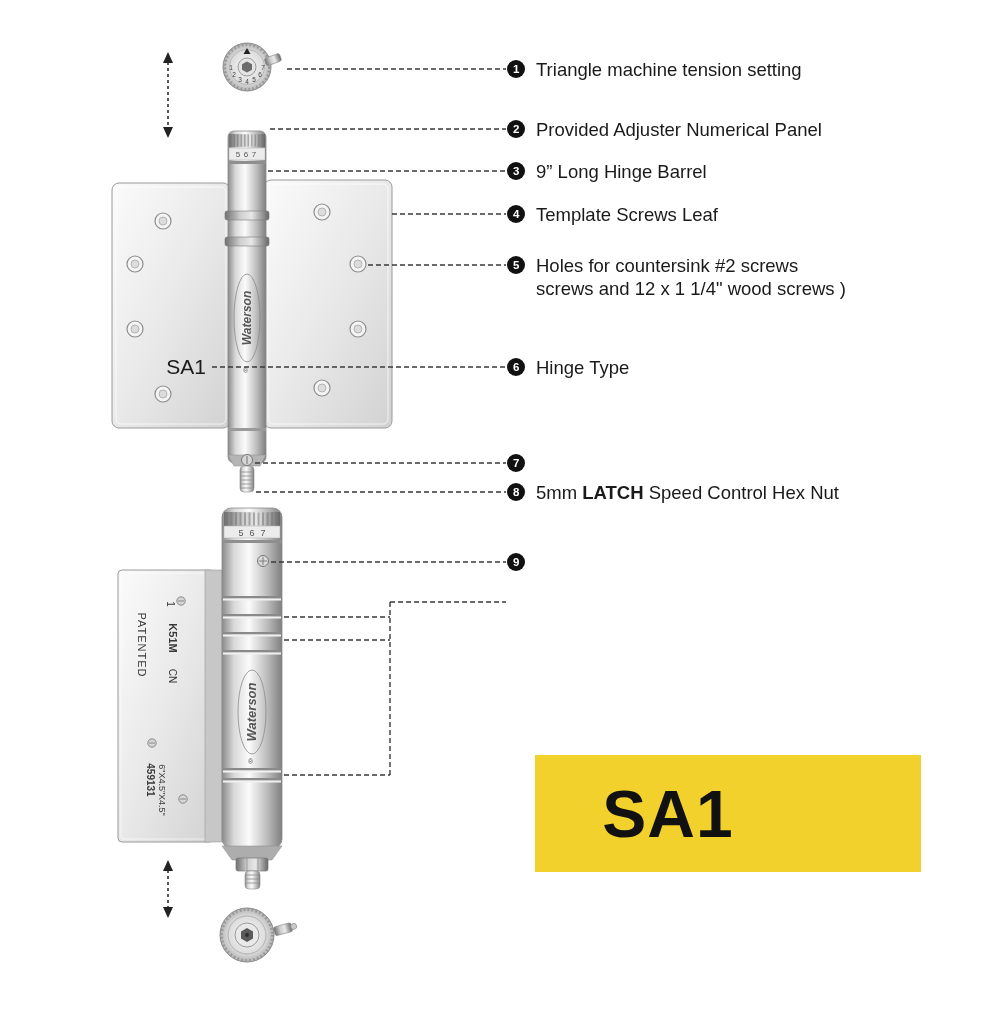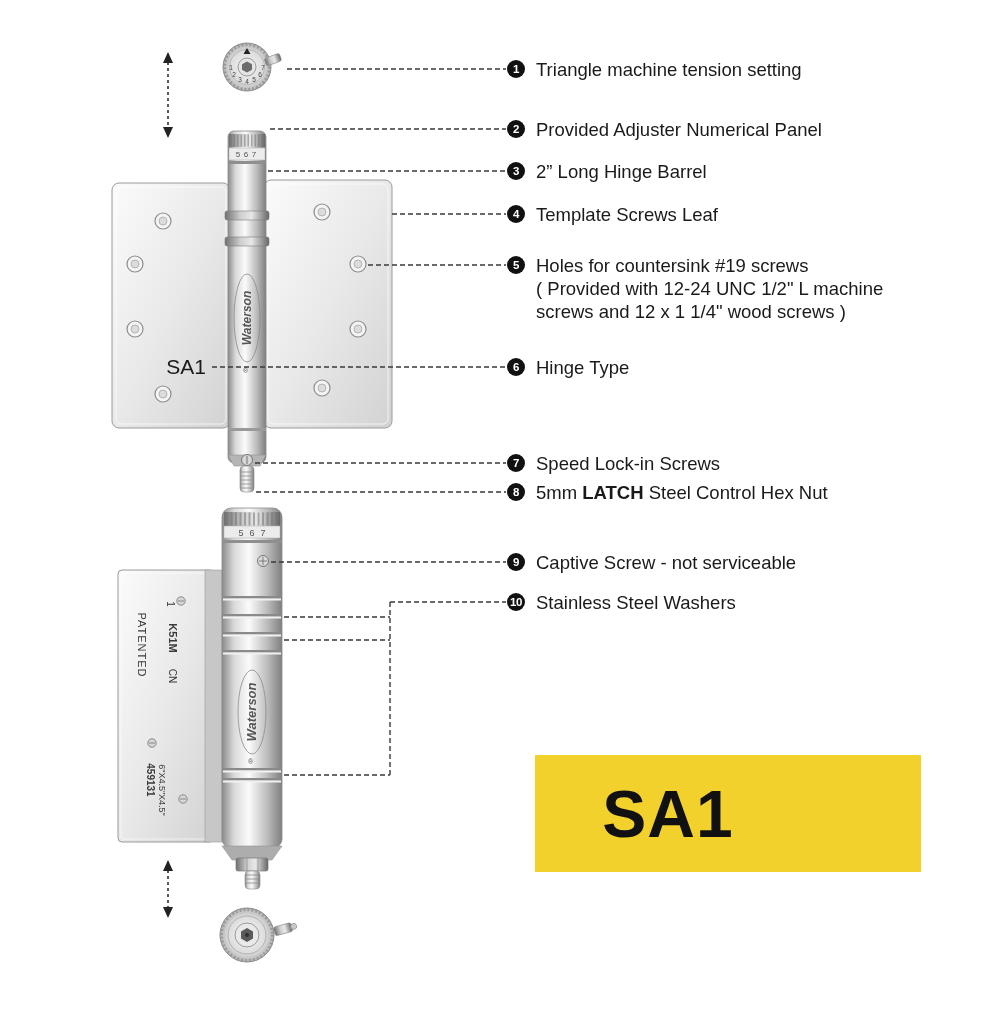--- a/index.html
+++ b/index.html
@@ -287,52 +287,45 @@
   <div class="callout c1">
     <span class="badge">1</span>
     <span class="ctext">Triangle machine tension setting</span>
   </div>
   <div class="callout c2">
     <span class="badge">2</span>
     <span class="ctext">Provided Adjuster Numerical Panel</span>
   </div>
   <div class="callout c3">
     <span class="badge">3</span>
-    <span class="ctext">2” Long Hinge Barrel</span>
+    <span class="ctext">9” Long Hinge Barrel</span>
   </div>
   <div class="callout c4">
     <span class="badge">4</span>
     <span class="ctext">Template Screws Leaf</span>
   </div>
   <div class="callout c5">
     <span class="badge">5</span>
     <span class="ctext">
-      <span class="cline">Holes for countersink #19 screws</span>
-      <span class="cline">( Provided with 12-24 UNC 1/2" L machine</span>
+      <span class="cline">Holes for countersink #2 screws</span>
       <span class="cline">screws and 12 x 1 1/4" wood screws )</span>
     </span>
   </div>
   <div class="callout c6">
     <span class="badge">6</span>
     <span class="ctext">Hinge Type</span>
   </div>
   <div class="callout c7">
     <span class="badge">7</span>
-    <span class="ctext">Speed Lock-in Screws</span>
   </div>
   <div class="callout c8">
     <span class="badge">8</span>
-    <span class="ctext"><span>5mm </span><b>LATCH</b><span> Steel Control Hex Nut</span></span>
+    <span class="ctext"><span>5mm </span><b>LATCH</b><span> Speed Control Hex Nut</span></span>
   </div>
   <div class="callout c9">
     <span class="badge">9</span>
-    <span class="ctext">Captive Screw - not serviceable</span>
-  </div>
-  <div class="callout c10">
-    <span class="badge">10</span>
-    <span class="ctext">Stainless Steel Washers</span>
   </div>
 
   <div class="yellow-panel">
     <span class="code">SA1</span>
   </div>
 
 </div>
 
 </body></html>

